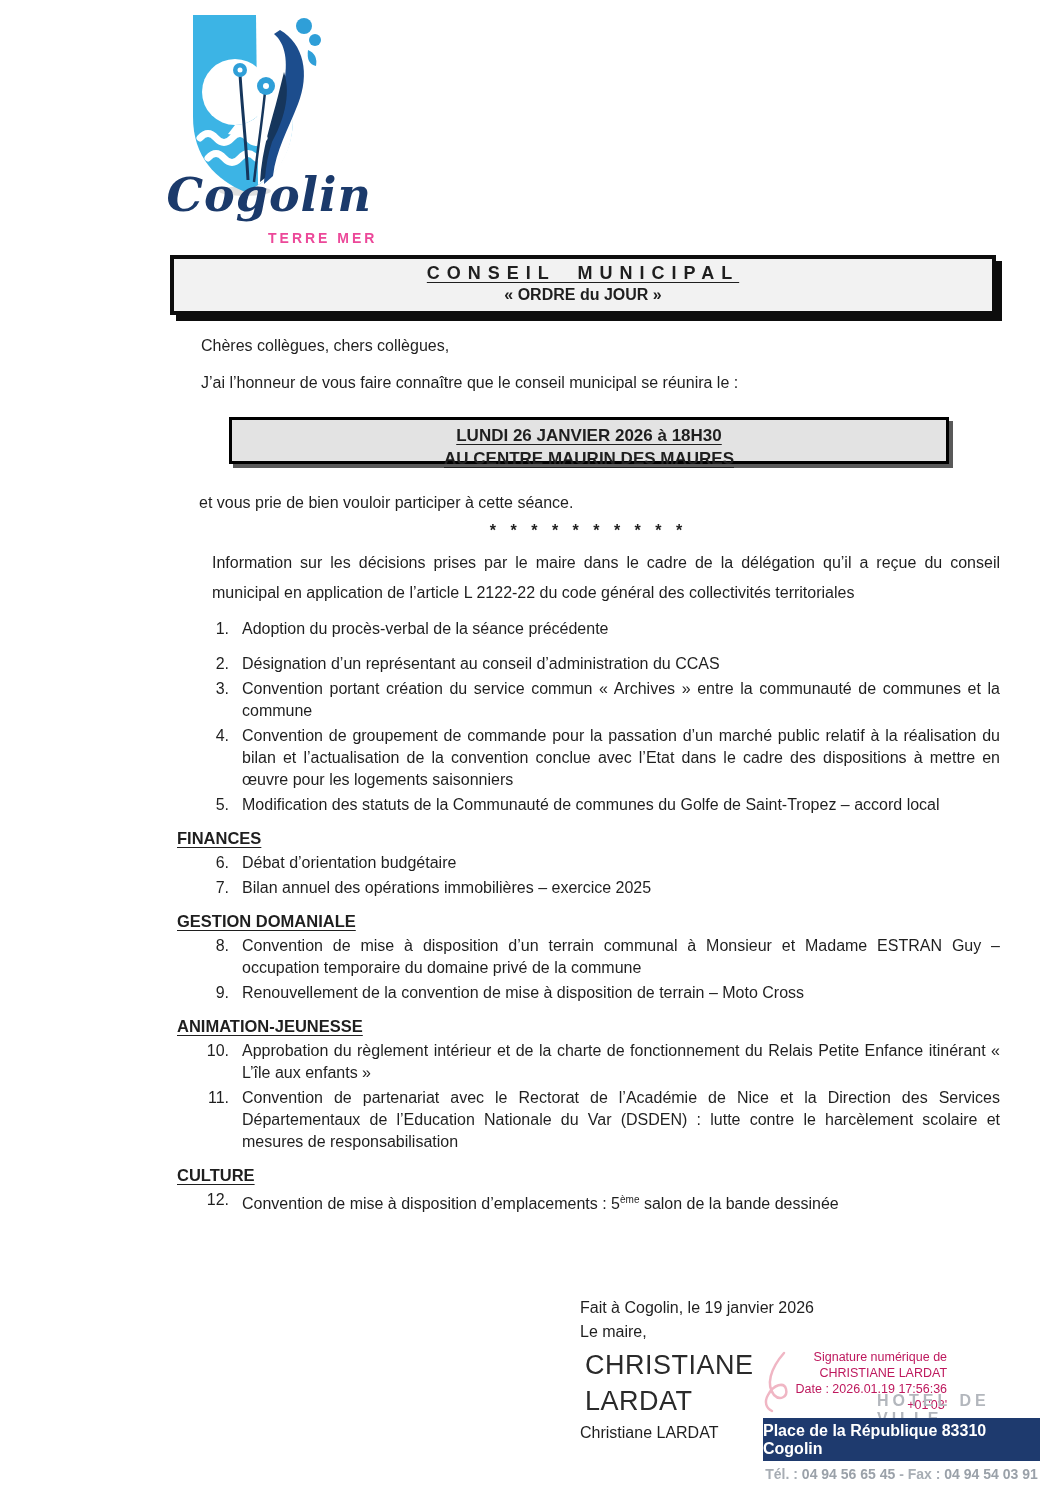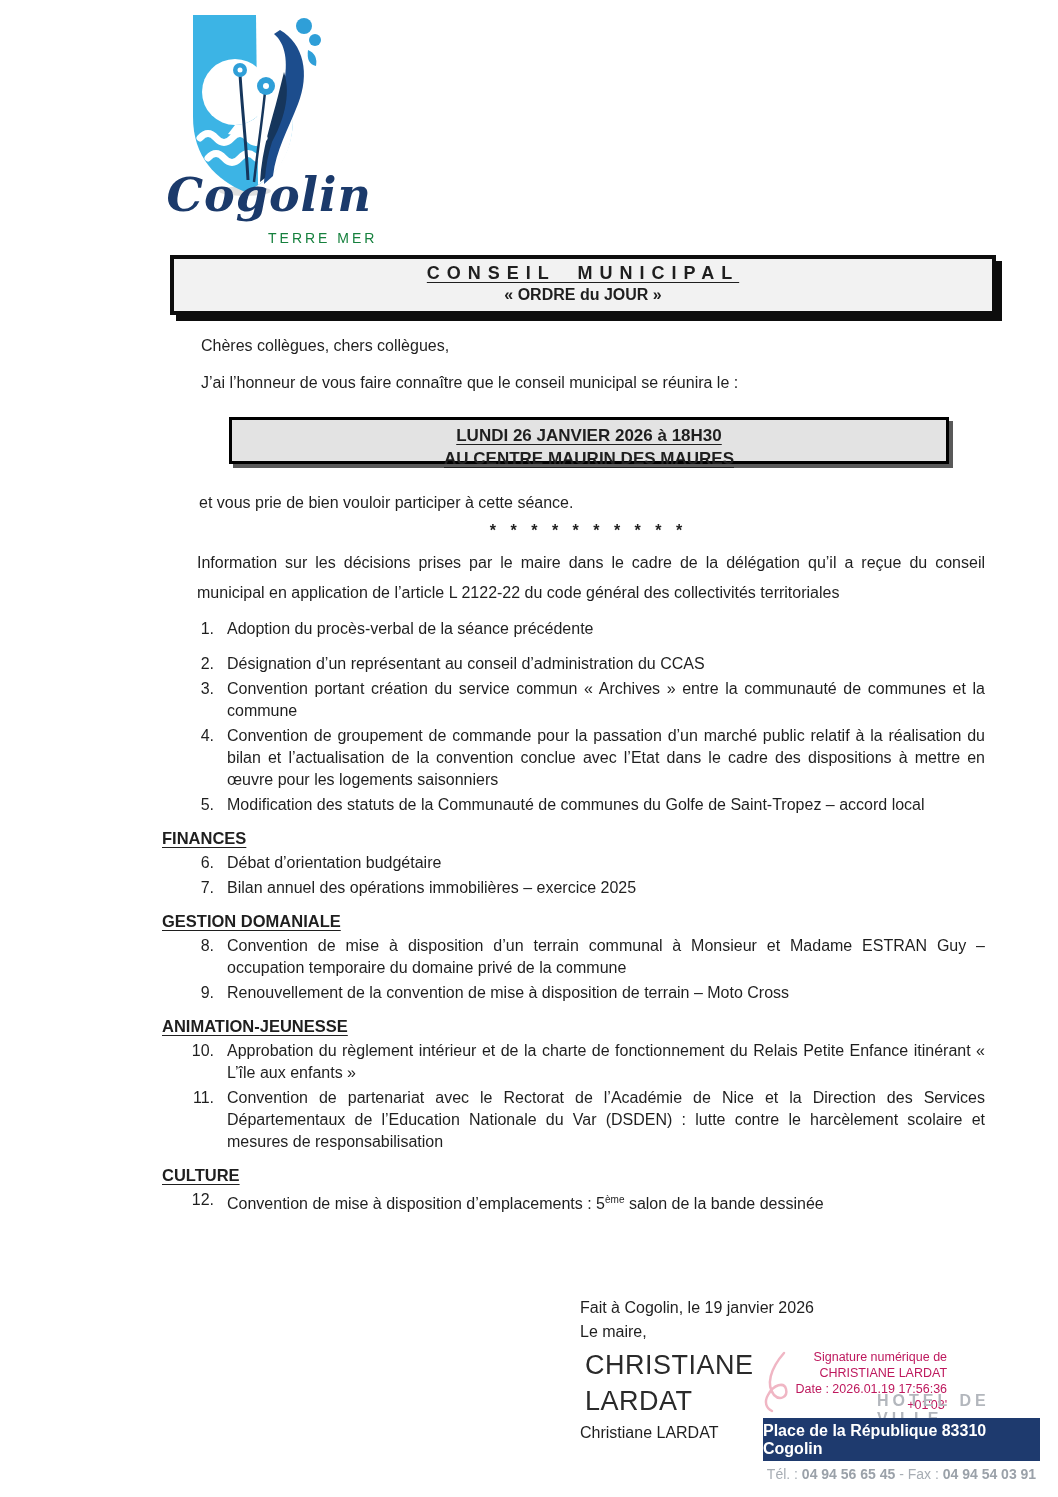--- a/index.html
+++ b/index.html
@@ -16,21 +16,21 @@
   
   .logo-wrap { position:absolute; left:160px; top:10px; width:220px; height:245px;text-align:right; }
   .logo-svg { position:absolute; left:28px; top:2px; }
   .logo-name {
     position:absolute; left:2px; top:158px; width:210px;
     font-family:"DejaVu Serif", serif; font-style:italic; font-weight:bold;
     font-size:46px; color:#1b3a6b; letter-spacing:1px;
   }
   .logo-tagline {
     position:absolute; left:108px; top:220px;
-    font-size:14px; font-weight:normal; letter-spacing:3px; color:#15803d;
+    font-size:14px; font-weight:bold; letter-spacing:3px; color:#ec4899;
   }
 
   
   .title-box {
     position:absolute; left:170px; top:255px; width:826px; height:60px;
     background:#f2f2f2; border:4px solid #0d0d0d;
     box-shadow:6px 6px 0 #0d0d0d;
     text-align:center; padding-top:4px;
   }
   .title-line1 {
@@ -54,21 +54,21 @@
   
   .greeting   { position:absolute; left:201px; top:337px; font-size:16px; }
   .intro      { position:absolute; left:201px; top:374px; font-size:16px; }
   .participation { position:absolute; left:199px; top:494px; font-size:16px; }
   .separator  {
     position:absolute; left:177px; top:522px; width:823px;
     text-align:center; font-weight:bold; font-size:16px; letter-spacing:5px;
   }
 
   
-  .agenda { position:absolute; left:162px; top:548px; width:823px; }
+  .agenda { position:absolute; left:177px; top:548px; width:823px; }
   .info-para {
     margin:0 0 10px 35px; width:788px;
     font-size:16px; line-height:30px; text-align:justify;
   }
   .row { display:flex; font-size:16px; line-height:22px; margin-bottom:3px; }
   .row .num { width:52px; text-align:right; flex:0 0 52px; }
   .row .txt { flex:1; padding-left:13px; text-align:justify; }
   .row.first-item { margin-bottom:13px; }
   .section { margin-top:11px; }
   .sec-heading {
@@ -96,21 +96,21 @@
     font-size:16px; font-weight:bold; letter-spacing:4px; color:#b3b7bd;
   }
   .footer-bar {
     position:absolute; left:763px; top:1418px; width:277px; height:43px;
     background:#1e3a6e; color:#ffffff;
     display:flex; align-items:center; justify-content:center;
     font-size:16px; font-weight:bold;
   }
   .footer-contact {
     position:absolute; left:755px; top:1466px; width:293px;
-    text-align:center; font-size:14px; color:#a7adb4;
+    text-align:center; font-size:14px; color:#a7adb4;font-weight:bold;
   }
   .footer-contact b { color:#9aa1a9; }
 </style>
 </head>
 <body>
 
 <div class="page">
 
   <div class="logo-wrap">
     <svg class="logo-svg" width="150" height="185" viewBox="0 0 150 185">

